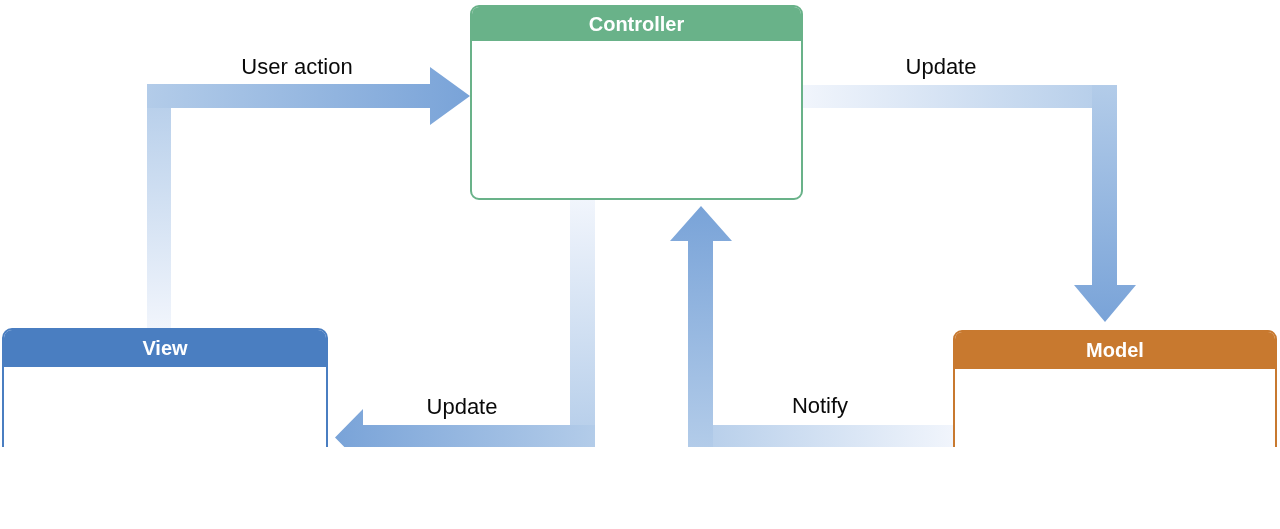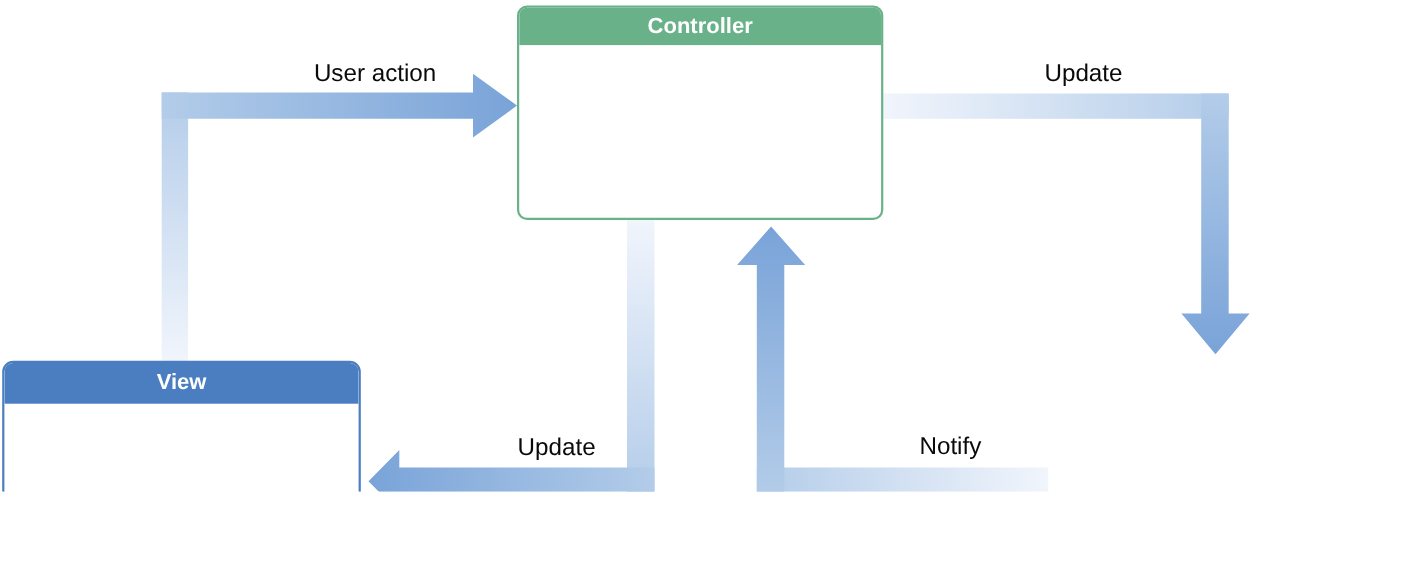--- a/index.html
+++ b/index.html
@@ -52,21 +52,20 @@
   .node-view .node-header { height: 37px; }
   .node-model      { --c: var(--node-orange, #c8792f);left: 953px; top: 330px; width: 324px; height: 197px; }
   .node-model .node-header { height: 37px; }
   .edge-label {
     position: absolute;
     transform: translateX(-50%);
     color: var(--label-text, #0a0a0a);
     font-size: 22px;
     white-space: nowrap;
     line-height: 24px;
-    margin-left: 44px;
   }
   .edge-label-user-action   { left: 297px; top: 55px;  }
   .edge-label-update-top    { left: 941px; top: 55px;  }
   .edge-label-update-bottom { left: 462px; top: 395px; }
   .edge-label-notify        { left: 820px; top: 394px; }
 </style>
 </head>
 <body>
 
 <div class="canvas">
@@ -123,19 +122,23 @@
   <div class="node node-controller">
     <div class="node-header">Controller</div>
     <div class="node-body"></div>
   </div>
 
   <div class="node node-view">
     <div class="node-header">View</div>
     <div class="node-body"></div>
   </div>
 
+  <div class="node node-model">
+    <div class="node-header">Model</div>
+    <div class="node-body"></div>
+  </div>
 
   <div class="edge-label edge-label-user-action">User action</div>
   <div class="edge-label edge-label-update-top">Update</div>
   <div class="edge-label edge-label-update-bottom">Update</div>
   <div class="edge-label edge-label-notify">Notify</div>
 
 </div>
 
 </body></html>

